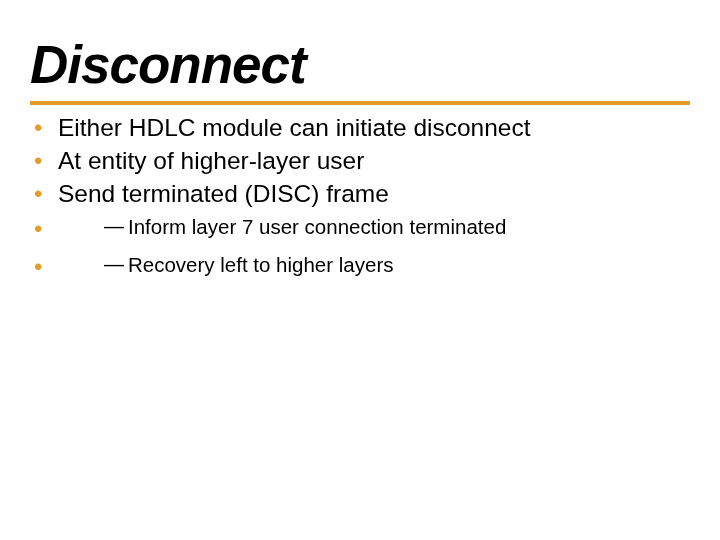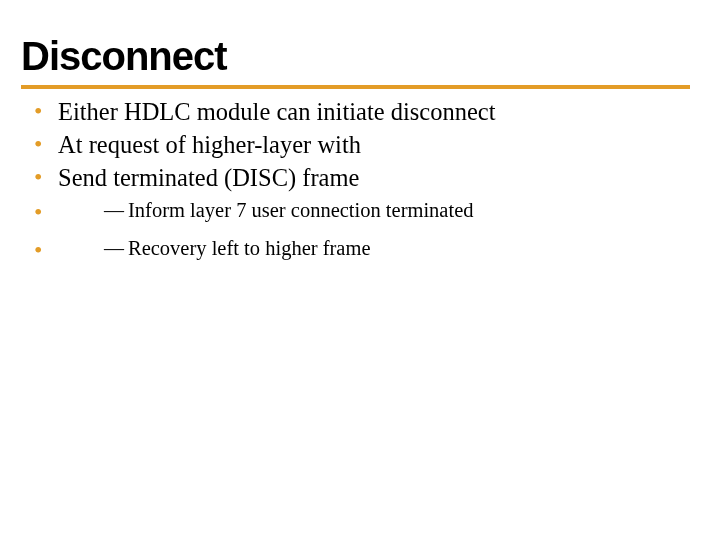--- a/index.html
+++ b/index.html
@@ -10,32 +10,32 @@
     background: #ffffff;
     font-family: Verdana, Geneva, sans-serif;
     color: #000;
   }
   .slide {
     box-sizing: border-box;
     padding: 34px 30px 0 18px;
   }
   .title {
     font-family: Arial, Helvetica, sans-serif;
-    font-size: 40px;
+    font-size: 53px;
     font-weight: 900;
     letter-spacing: -1px;
-    margin: 0 0 2px 3px;
+    margin: 0 0 2px 12px;
     padding: 0 0 6px 0;
     border-bottom: 4px solid #e39c27;
+    font-style: italic;
   }
   ul.top {
     list-style: none;
     margin: 8px 0 0 0;
     padding: 0;
-    font-family: Liberation Serif, serif;
   }
   ul.top > li {
     position: relative;
     padding: 0 0 3px 40px;
     font-size: 24.5px;
     line-height: 1.22;
   }
   ul.top > li::before {
     content: "•";
     position: absolute;
@@ -66,26 +66,26 @@
   }
 </style>
 </head>
 <body>
 
 <div class="slide">
   <h1 class="title">Disconnect</h1>
 
   <ul class="top">
     <li><span>Either HDLC module can initiate disconnect</span></li>
-    <li><span>At request of higher-layer with</span></li>
+    <li><span>At entity of higher-layer user</span></li>
     <li><span>Send terminated (DISC) frame</span></li>
     <li>
       <ul class="sub">
         <li><span>Inform layer 7 user connection terminated</span></li>
       </ul>
     </li>
     <li>
       <ul class="sub">
-        <li><span>Recovery left to higher frame</span></li>
+        <li><span>Recovery left to higher layers</span></li>
       </ul>
     </li>
   </ul>
 </div>
 
 </body></html>

